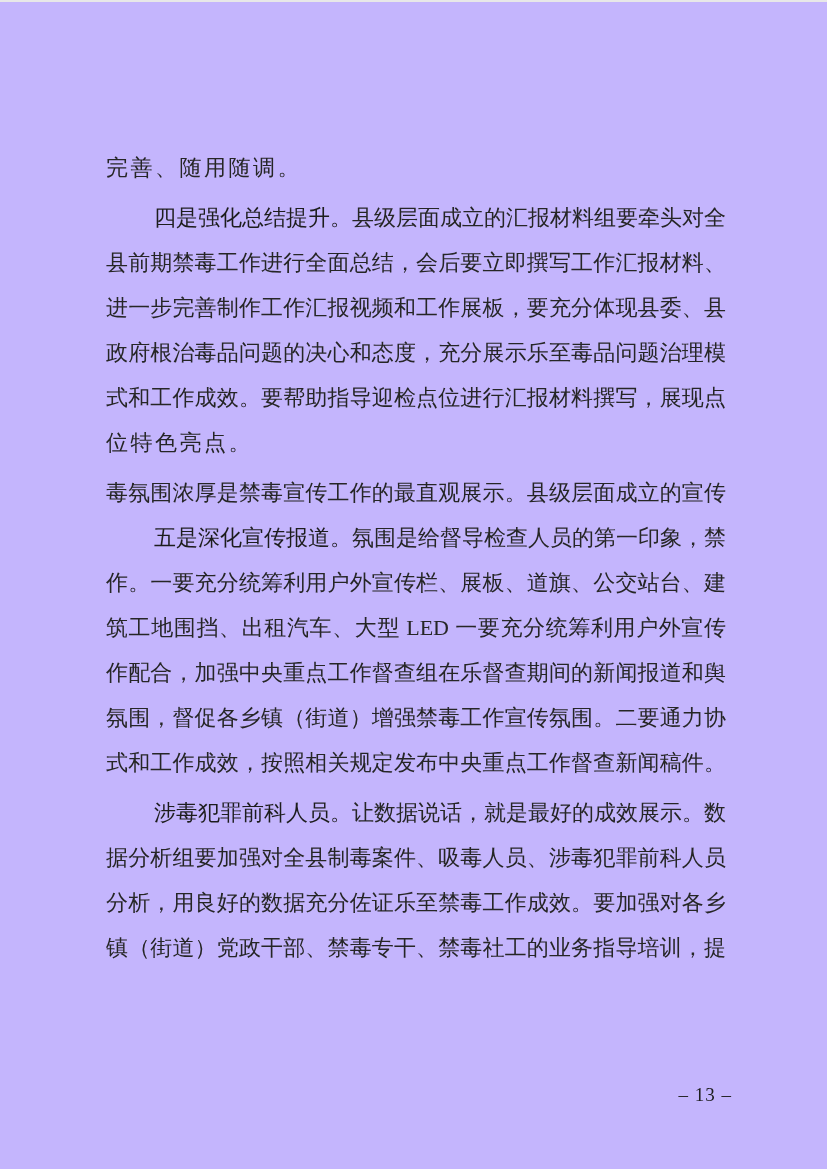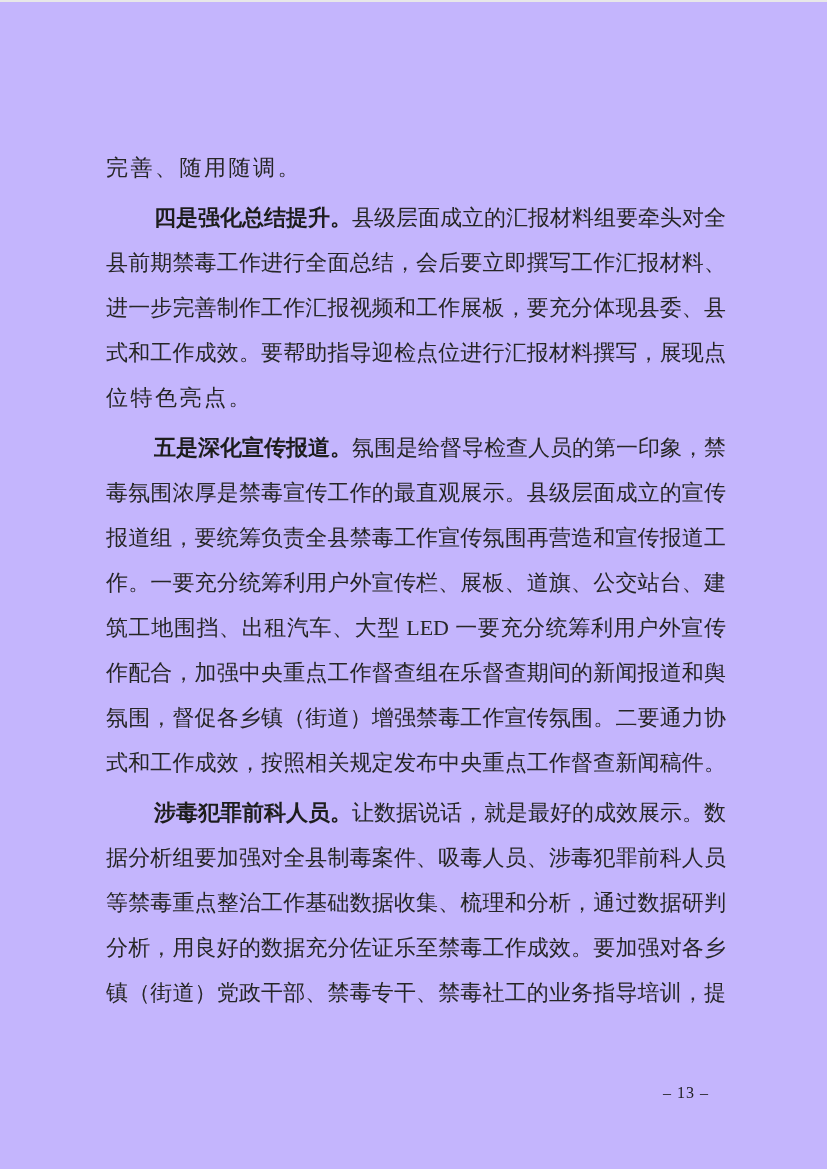--- a/index.html
+++ b/index.html
@@ -26,59 +26,58 @@
     text-align-last:justify;
     overflow:hidden;
     white-space:normal;
   }
   .line.indent{text-indent:48px;}
   .line.short-last{
     text-align-last:left;
     letter-spacing:2.5px;
   }
   .lead{
-    font-weight:700;
+    font-weight:400;
     color:#1d1d1d;
   }
   .page-number{
     position:absolute;
     top:1082px;
-    right:118px;
-    font-size:16px;
+    right:95px;
+    font-size:19px;
     letter-spacing:1px;
     color:#1d1d1d;
   }
 </style>
 </head>
 <body>
 
 <div class="page">
   <div class="doc-body">
       <div class="para">
         <div class="line short-last">完善、随用随调。</div>
       </div>
       <div class="para">
         <div class="line indent"><span class="lead">四是强化总结提升。</span>县级层面成立的汇报材料组要牵头对全</div>
         <div class="line">县前期禁毒工作进行全面总结，会后要立即撰写工作汇报材料、</div>
         <div class="line">进一步完善制作工作汇报视频和工作展板，要充分体现县委、县</div>
+        <div class="line">政府根治毒品问题的决心和态度，充分展示乐至毒品问题治理模</div>
         <div class="line">式和工作成效。要帮助指导迎检点位进行汇报材料撰写，展现点</div>
         <div class="line short-last">位特色亮点。</div>
       </div>
       <div class="para">
+        <div class="line">毒氛围浓厚是禁毒宣传工作的最直观展示。县级层面成立的宣传</div>
         <div class="line indent"><span class="lead">五是深化宣传报道。</span>氛围是给督导检查人员的第一印象，禁</div>
-        <div class="line">毒氛围浓厚是禁毒宣传工作的最直观展示。县级层面成立的宣传</div>
-        <div class="line">报道组，要统筹负责全县禁毒工作宣传氛围再营造和宣传报道工</div>
         <div class="line">作。一要充分统筹利用户外宣传栏、展板、道旗、公交站台、建</div>
         <div class="line">筑工地围挡、出租汽车、大型 LED 一要充分统筹利用户外宣传栏</div>
         <div class="line">作配合，加强中央重点工作督查组在乐督查期间的新闻报道和舆</div>
         <div class="line">氛围，督促各乡镇（街道）增强禁毒工作宣传氛围。二要通力协</div>
         <div class="line">式和工作成效，按照相关规定发布中央重点工作督查新闻稿件。</div>
       </div>
       <div class="para">
         <div class="line indent"><span class="lead">涉毒犯罪前科人员。</span>让数据说话，就是最好的成效展示。数</div>
         <div class="line">据分析组要加强对全县制毒案件、吸毒人员、涉毒犯罪前科人员</div>
-        <div class="line">等禁毒重点整治工作基础数据收集、梳理和分析，通过数据研判</div>
         <div class="line">分析，用良好的数据充分佐证乐至禁毒工作成效。要加强对各乡</div>
         <div class="line">镇（街道）党政干部、禁毒专干、禁毒社工的业务指导培训，提</div>
       </div>
     </div>
   <div class="page-number">– 13 –</div>
 </div>
 
 </body></html>

